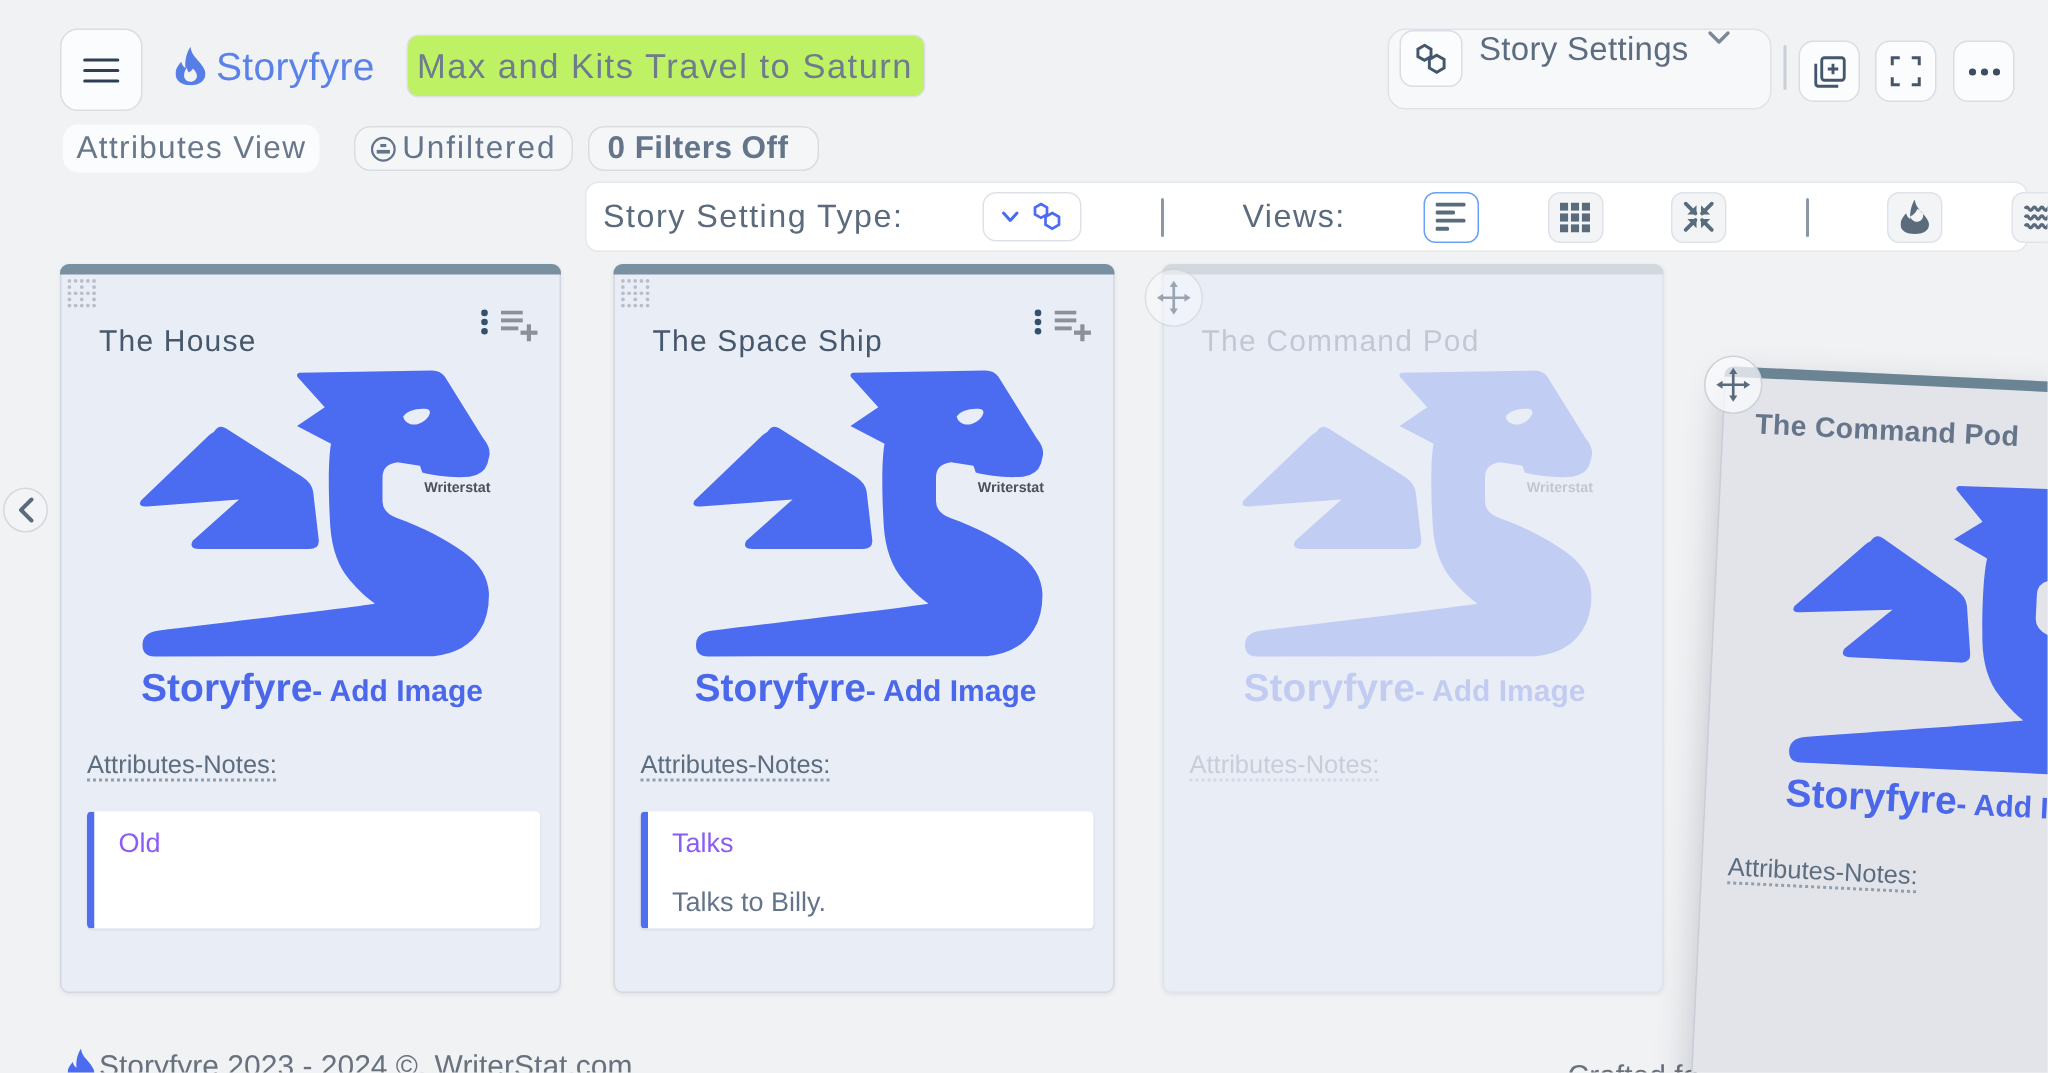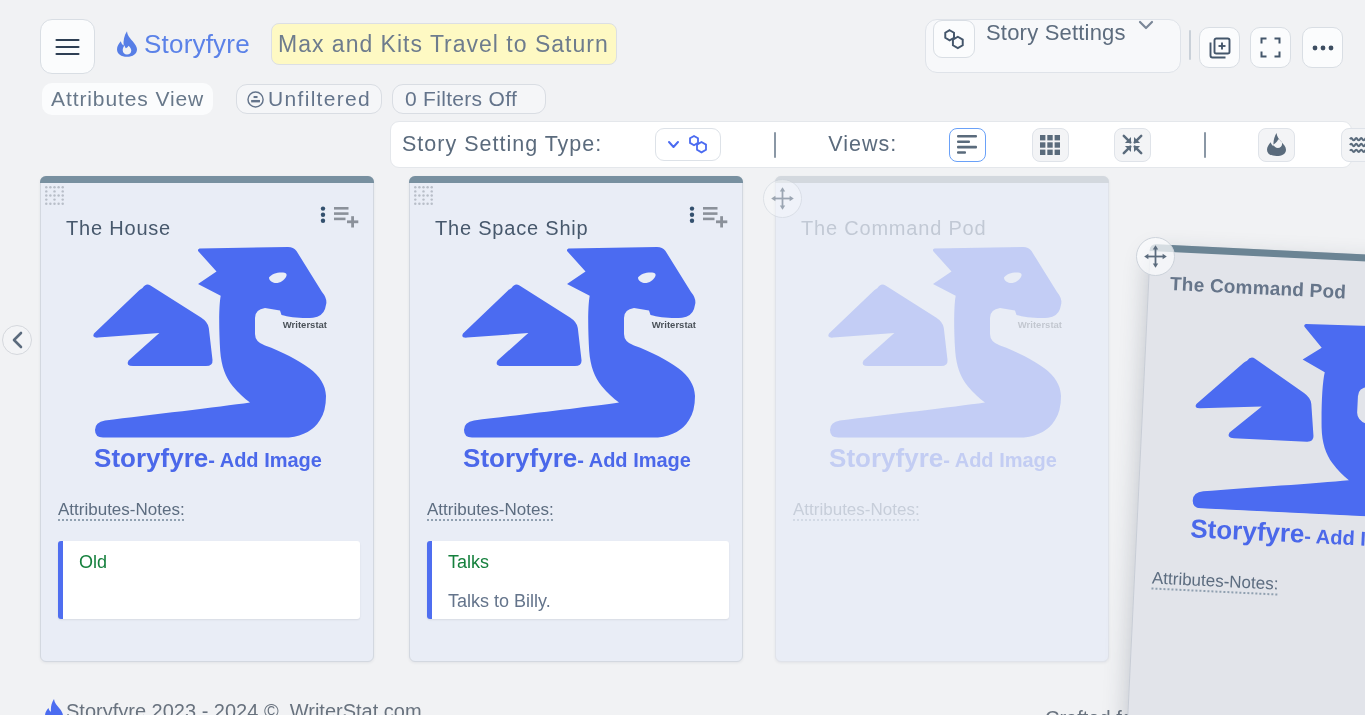--- a/index.html
+++ b/index.html
@@ -4,21 +4,21 @@
 <style>
   * { margin:0; padding:0; box-sizing:border-box; }
   html,body { width:1365px; height:715px; overflow:hidden; }
   body { background:#f1f2f4; font-family:"Liberation Sans", sans-serif; position:relative; }
   .abs { position:absolute; }
   .btn { background:#fbfcfd; border:1px solid #d9dee4; border-radius:10px; display:flex; align-items:center; justify-content:center; }
   
   #hamburger { left:40px; top:19px; width:55px; height:55px; border-radius:12px; }
   #brandflame { left:117px; top:31px; }
   #brandname { left:144px; top:29px; font-size:26px; font-weight:normal; color:#5b82e8; letter-spacing:0.2px; }
-  #storyname { left:271px; top:23px; width:346px; height:42px; border:1px solid #dcdfe4; border-radius:8px; background:#fef9c3; font-size:23px; color:#6e7c8d; line-height:40px; padding-left:6px; letter-spacing:1px;}
+  #storyname { left:271px; top:23px; width:346px; height:42px; border:1px solid #dcdfe4; border-radius:8px; background:#bef264; font-size:23px; color:#6e7c8d; line-height:40px; padding-left:6px; letter-spacing:1px;}
   #settingswrap { left:925px; top:19px; width:256px; height:54px; border:1px solid #dfe3e9; border-radius:12px; background:#f7f8fa; display:flex; align-items:flex-start; }
   #settingsbtn { width:42px; height:38px; margin-left:7px; border-radius:9px; }
   #settingstxt { font-size:22px; color:#5d6c7e; margin-left:11px; letter-spacing:0.2px; }
   #hdrsep { left:1189px; top:30px; width:2px; height:30px; background:#c9d0d8; border-radius:1px; }
   .hbtn { width:41px; height:41px; top:27px; border-radius:10px; }
   
   #attview { left:42px; top:83px; height:32px; background:#fbfcfd; border-radius:10px; padding:0 9px; font-size:21px; color:#68788a; line-height:31px; letter-spacing:0.9px; }
   .chip { top:84px; height:30px; border:1px solid #d9dde3; border-radius:11px; background:#f5f6f8; font-size:21px; color:#64748b; display:flex; align-items:center; line-height:28px; }
   
   #toolbar { left:390px; top:121px; width:962px; height:47px; background:#fff; border:1px solid #e4e7eb; border-radius:9px; display:flex; align-items:center;gap:40px; }
@@ -31,21 +31,21 @@
   .dots { position:absolute; left:3px; top:8px; width:21px; height:21px; }
   .ctitle { position:absolute; left:25px; top:40px; font-size:20px; color:#47586c; letter-spacing:0.8px; }
   .cmenu { position:absolute; left:279px; top:29px; }
   .cadd { position:absolute; left:293px; top:30px; }
   .logo { position:absolute; left:48px; top:69px; width:239px; height:192px; }
   .logoline { position:absolute; left:0; width:334px; top:266px; text-align:center; white-space:nowrap; }
   .logoline .b1 { font-size:26px; font-weight:bold; color:#4b68ea; }
   .logoline .b2 { font-size:20px; font-weight:bold; color:#4b68ea; }
   .attn { position:absolute; left:17px; top:323px; font-size:17px; color:#5d6d80; text-decoration:underline dotted #90a0b0 2px; text-underline-offset:4px; }
   .notebox { position:absolute; left:17px; top:364px; width:302px; height:78px; background:#fff; border-left:5px solid #4f6ef0; border-radius:3px; box-shadow:0 1px 2px rgba(0,0,0,0.08); }
-  .notebox .n1 { position:absolute; left:16px; top:11px; font-size:18px; color:#15803d; }
+  .notebox .n1 { position:absolute; left:16px; top:11px; font-size:18px; color:#8b5cf6; }
   .notebox .n2 { position:absolute; left:16px; top:50px; font-size:18px; color:#64748b; }
   .ghostwrap { opacity:0.24; }
   
   #dragcard { z-index:20; left:1150px; top:244px; transform:rotate(2.75deg); transform-origin:0 0; background:#e2e4ea; box-shadow:0 10px 24px rgba(40,50,70,0.25); border:1px solid #c8cdd6; }
   #dragcard .cardbar { background:#6b8494; }
   #dragcard .ctitle { font-weight:bold; color:#66758a; left:21px; top:27px; font-size:19px; letter-spacing:0.2px; }
   .movecirc { width:39px; height:39px; border-radius:50%; background:rgba(250,251,252,0.75); border:1px solid #ccd2da; display:flex; align-items:center; justify-content:center; }
   
   #footL { left:66px; top:700px; font-size:20px; color:#68727e; }
   #footR { left:1045px; top:707px; font-size:20px; color:#68727e; }
@@ -140,21 +140,21 @@
 
 <div class="abs" id="attview">Attributes View</div>
 <div class="abs chip" style="left:236px; width:146px; padding:0 10px;">
   <svg width="19" height="19" viewBox="0 0 19 19" style="margin-right:4px">
       <circle cx="9.5" cy="9.5" r="8.4" fill="none" stroke="#64748b" stroke-width="1.6"></circle>
       <rect x="7.3" y="5.6" width="4.4" height="2.3" fill="#64748b"></rect>
       <rect x="4.6" y="10" width="9.8" height="2.7" fill="#64748b"></rect>
     </svg>
   <span style="letter-spacing:1.3px">Unfiltered</span>
 </div>
-<div class="abs chip" style="left:392px; width:154px; padding:0 12px; letter-spacing:0.3px;">0 Filters Off</div>
+<div class="abs chip" style="left:392px; width:154px; padding:0 12px; letter-spacing:0.3px;font-weight:bold;">0 Filters Off</div>
 
 <div class="abs" id="toolbar">
   <span class="lbl" style="margin-left:11px">Story Setting Type:</span>
   <div style="width:66px;height:33px;border:1px solid #dde2e8;border-radius:9px;margin-left:13px;display:flex;align-items:center;justify-content:center;flex:0 0 auto;">
     <svg width="13" height="9" viewBox="0 0 13 9">
         <path d="M2,2 L6.5,7 L11,2" fill="none" stroke="#4b6bf1" stroke-width="2" stroke-linecap="round" stroke-linejoin="round"></path>
       </svg>
     <svg width="22" height="21" viewBox="0 0 22 21" style="margin-left:7px">
         <use href="#hexes" stroke="#4b6bf1"></use>
       </svg>

